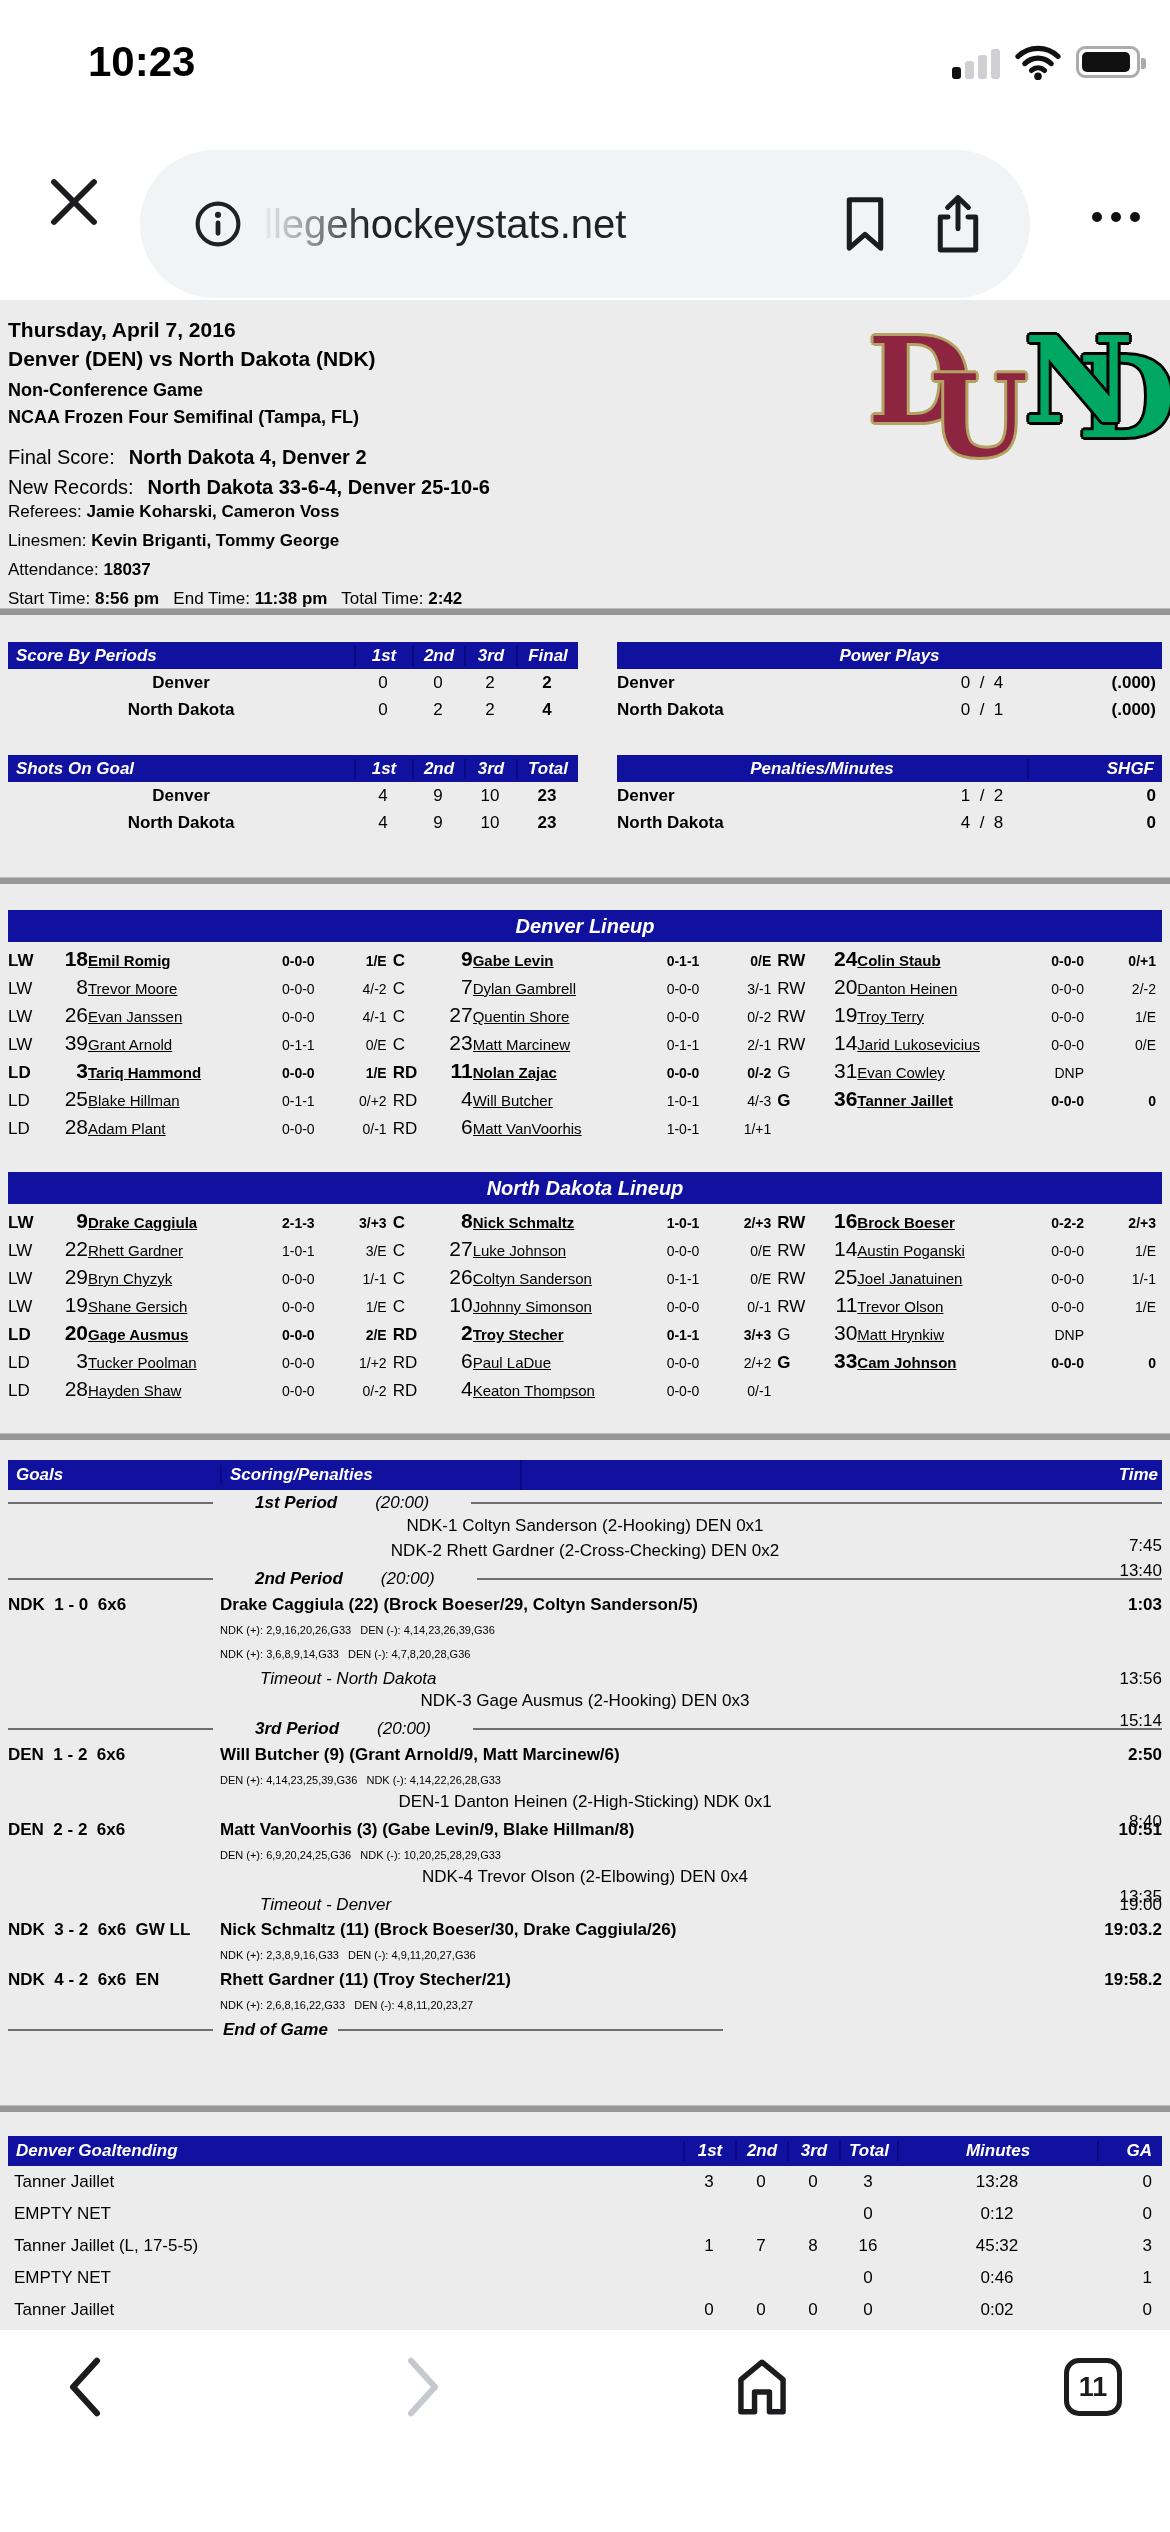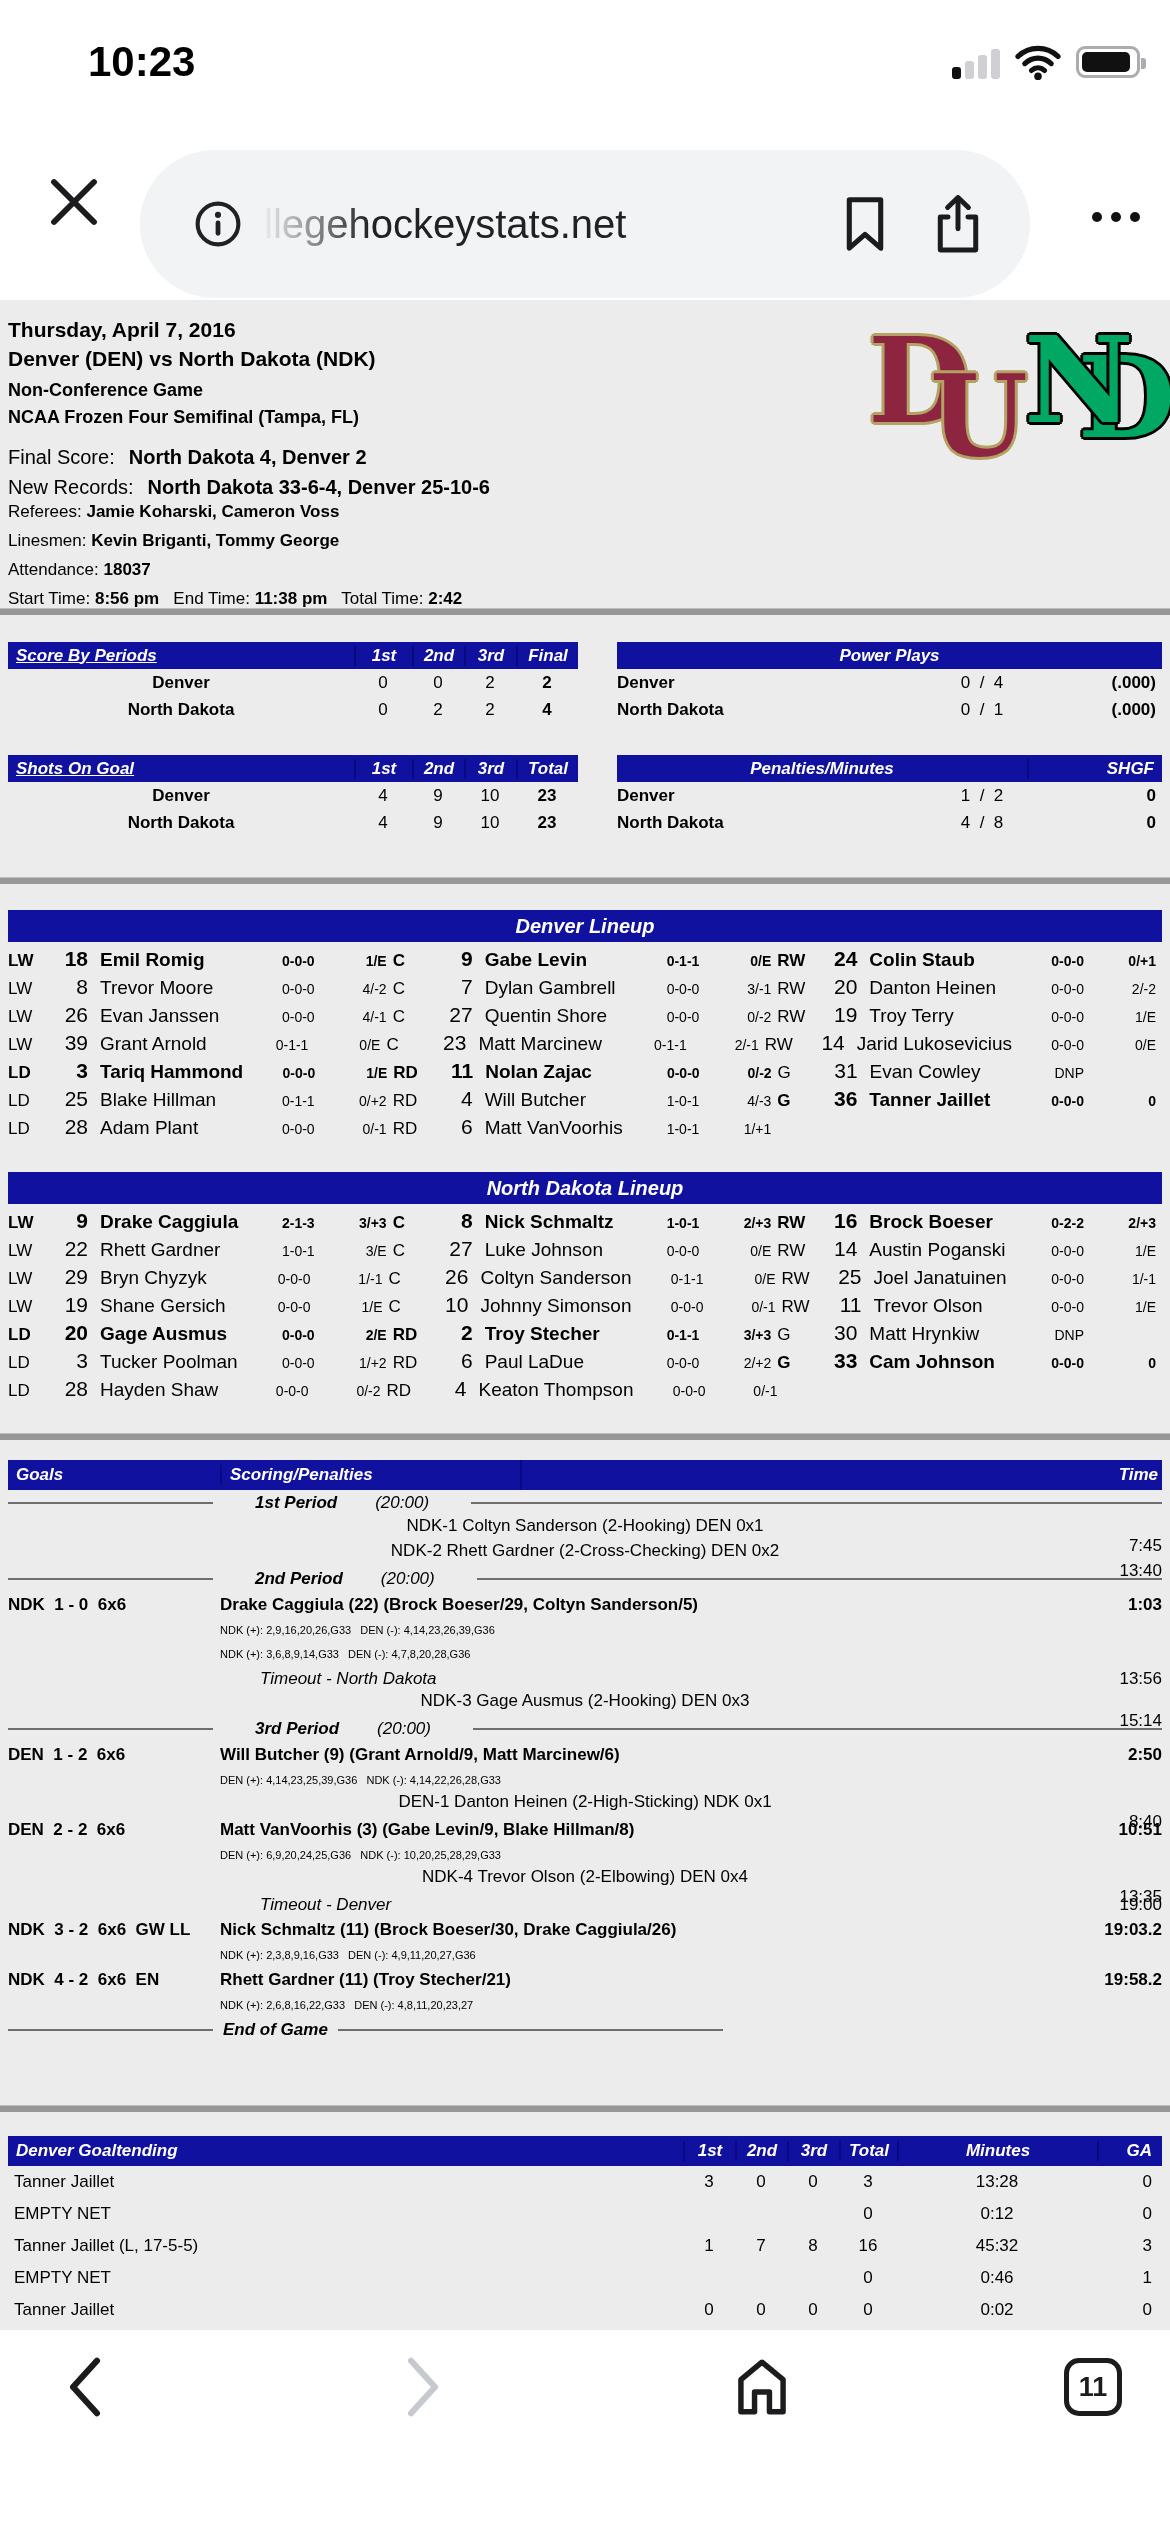--- a/index.html
+++ b/index.html
@@ -52,42 +52,42 @@
           text-shadow:-3px 0 #000,3px 0 #000,0 -3px #000,0 3px #000,-2px -2px #000,2px -2px #000,-2px 2px #000,2px 2px #000; }
 
   .divider { position:absolute; left:0; width:1170px; height:7px; background:#979797; border-top:1px solid #bdbdbd; }
 
   .bluebar { background:#1111a0; color:#fff; font-weight:bold; font-style:italic; }
 
   
   .stable .shead { display:grid; height:27px; align-items:center; font-size:17px; }
   .g5 { grid-template-columns:1fr 58px 52px 52px 62px; }
   .stable .shead span { text-align:center; border-left:2px solid rgba(0,0,90,.45); }
-  .stable .shead .ttl { text-align:left; padding-left:8px; border-left:none;text-decoration:underline; }
+  .stable .shead .ttl { text-align:left; padding-left:8px; border-left:none; }
   .srow { display:grid; height:27px; align-items:center; font-size:17px; }
   .srow .team { font-weight:bold; }
   .srow span { text-align:center; }
   .srow .fin { font-weight:bold; }
 
   .ptable .phead { height:27px; line-height:27px; font-size:17px; text-align:center; }
   .penhead { display:grid; grid-template-columns:1fr 135px; height:27px; align-items:center; font-size:17px; }
   .penhead .t { text-align:center; }
   .penhead .s { text-align:right; padding-right:8px; border-left:2px solid rgba(0,0,90,.45); }
   .prow { display:grid; grid-template-columns:1fr 120px 120px; height:27px; align-items:center; font-size:17px; }
   .prow .team { font-weight:bold; }
   .prow .grp { text-align:center; font-weight:normal; white-space:pre; }
   .prow .pct { text-align:right; padding-right:6px; font-weight:bold; }
 
   
   .lineup .lhead { height:32px; line-height:32px; text-align:center; font-size:20px; margin-bottom:5px; }
   .lrow { display:grid; grid-template-columns:repeat(3,1fr); height:28px; }
   .slot { display:flex; align-items:baseline; }
   .slot .pos { width:34px; font-size:17px; }
   .slot .num { width:46px; text-align:right; font-size:21px; }
-  .slot .nm { flex:1; margin-left:12px; font-size:19px; white-space:nowrap; overflow:hidden; }
+  .slot .nm { flex:1; margin-left:0; font-size:15px; white-space:nowrap; overflow:hidden;text-decoration:underline; }
   .slot .st1 { width:72px; text-align:right; font-size:14px; }
   .slot .st2 { width:78px; text-align:right; font-size:14px; padding-right:6px; }
   .slot.starter .pos, .slot.starter .num, .slot.starter .nm, .slot.starter .st1, .slot.starter .st2 { font-weight:bold; }
 
   
   .ghead { position:relative; display:flex; height:30px; align-items:center; font-size:17px; }
   .ghead .gc { width:212px; padding-left:8px; }
   .ghead .sc { flex:1; border-left:2px solid rgba(0,0,90,.45); padding-left:8px; }
   .ghead .scin { display:inline-block; }
   .ghead .sep2 { position:absolute; left:512px; top:0; bottom:0; width:2px; background:rgba(0,0,90,.45); }

